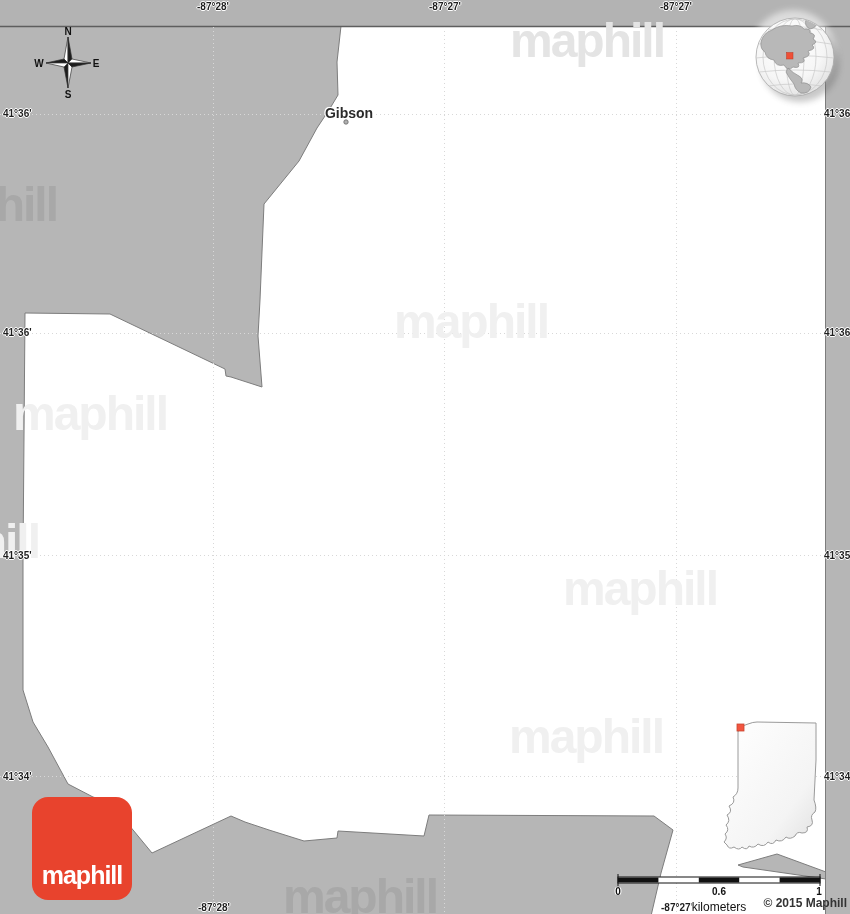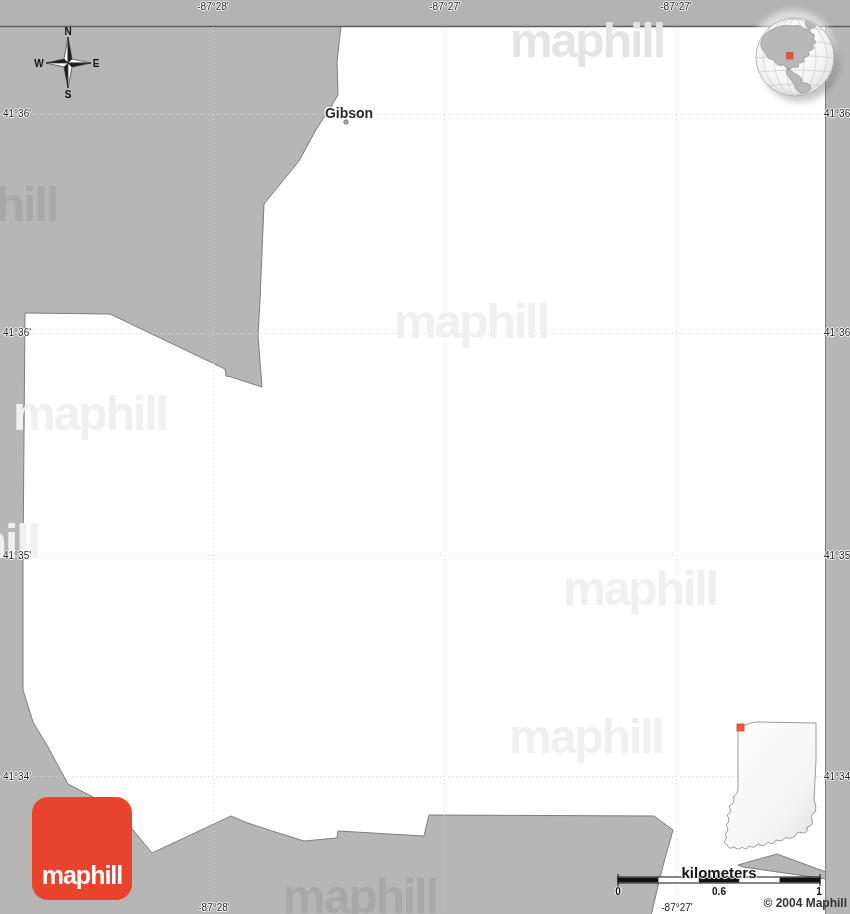--- a/index.html
+++ b/index.html
@@ -9,35 +9,36 @@
   }
   .stage svg{position:absolute;left:0;top:0;z-index:0;}
   .wm{
     position:absolute;z-index:1;font-weight:bold;font-size:48px;letter-spacing:-2px;
     line-height:1;transform:translate(-50%,-50%);white-space:nowrap;pointer-events:none;
   }
   .wm.on-white{color:#f0f0f0;}
   .wm.on-gray{color:#a8a8a8;}
   .wm.on-band{color:#e4e4e4;}
   .geo{
-    position:absolute;z-index:2;font-size:10px;font-weight:normal;color:#1e1e1e;white-space:nowrap;
+    position:absolute;z-index:2;font-size:10px;font-weight:bold;color:#1e1e1e;white-space:nowrap;
     text-shadow:1px 0 0 #fff,-1px 0 0 #fff,0 1px 0 #fff,0 -1px 0 #fff;
   }
   .ctr{transform:translateX(-50%);}
   .place{
     position:absolute;z-index:2;font-size:14px;font-weight:bold;color:#2a2a2a;transform:translateX(-50%);
     text-shadow:1px 0 0 #fff,-1px 0 0 #fff,0 1px 0 #fff,0 -1px 0 #fff,1px 1px 0 #fff,-1px -1px 0 #fff;
   }
   .cletter{
     position:absolute;z-index:2;font-size:10px;font-weight:bold;color:#111;
     transform:translate(-50%,-50%);
   }
   .kmlabel{
-    position:absolute;z-index:2;font-size:15px;font-weight:bold;color:#111;transform:translateX(-50%);
+    position:absolute;z-index:2;font-size:12px;font-weight:normal;color:#111;transform:translateX(-50%);
     text-shadow:1px 0 0 #fff,-1px 0 0 #fff,0 1px 0 #fff,0 -1px 0 #fff;
+    margin-top:36px;
   }
   .tick{
     position:absolute;z-index:2;font-size:10px;font-weight:bold;color:#111;transform:translateX(-50%);
     text-shadow:1px 0 0 #fff,-1px 0 0 #fff;
   }
   .copyright{
     position:absolute;z-index:2;right:3px;top:896px;font-size:12px;font-weight:bold;color:#333;white-space:nowrap;
   }
   .logo{
     position:absolute;z-index:3;left:32px;top:797px;width:100px;height:103px;
@@ -191,19 +192,19 @@
   <div class="cletter" style="left:68px;top:94px;">S</div>
   <div class="cletter" style="left:39px;top:63px;">W</div>
 
   <div class="place" style="left:349px;top:105px;">Gibson</div>
 
   <div class="kmlabel" style="left:719px;top:864px;">kilometers</div>
   <div class="tick" style="left:618px;top:886px;">0</div>
   <div class="tick" style="left:719px;top:886px;">0.6</div>
   <div class="tick" style="left:819px;top:886px;">1</div>
 
-  <div class="copyright">© 2004 Maphill</div>
+  <div class="copyright">© 2015 Maphill</div>
 
   <div class="logo">
     <span>maphill</span>
   </div>
 
 </div>
 
 </body></html>

